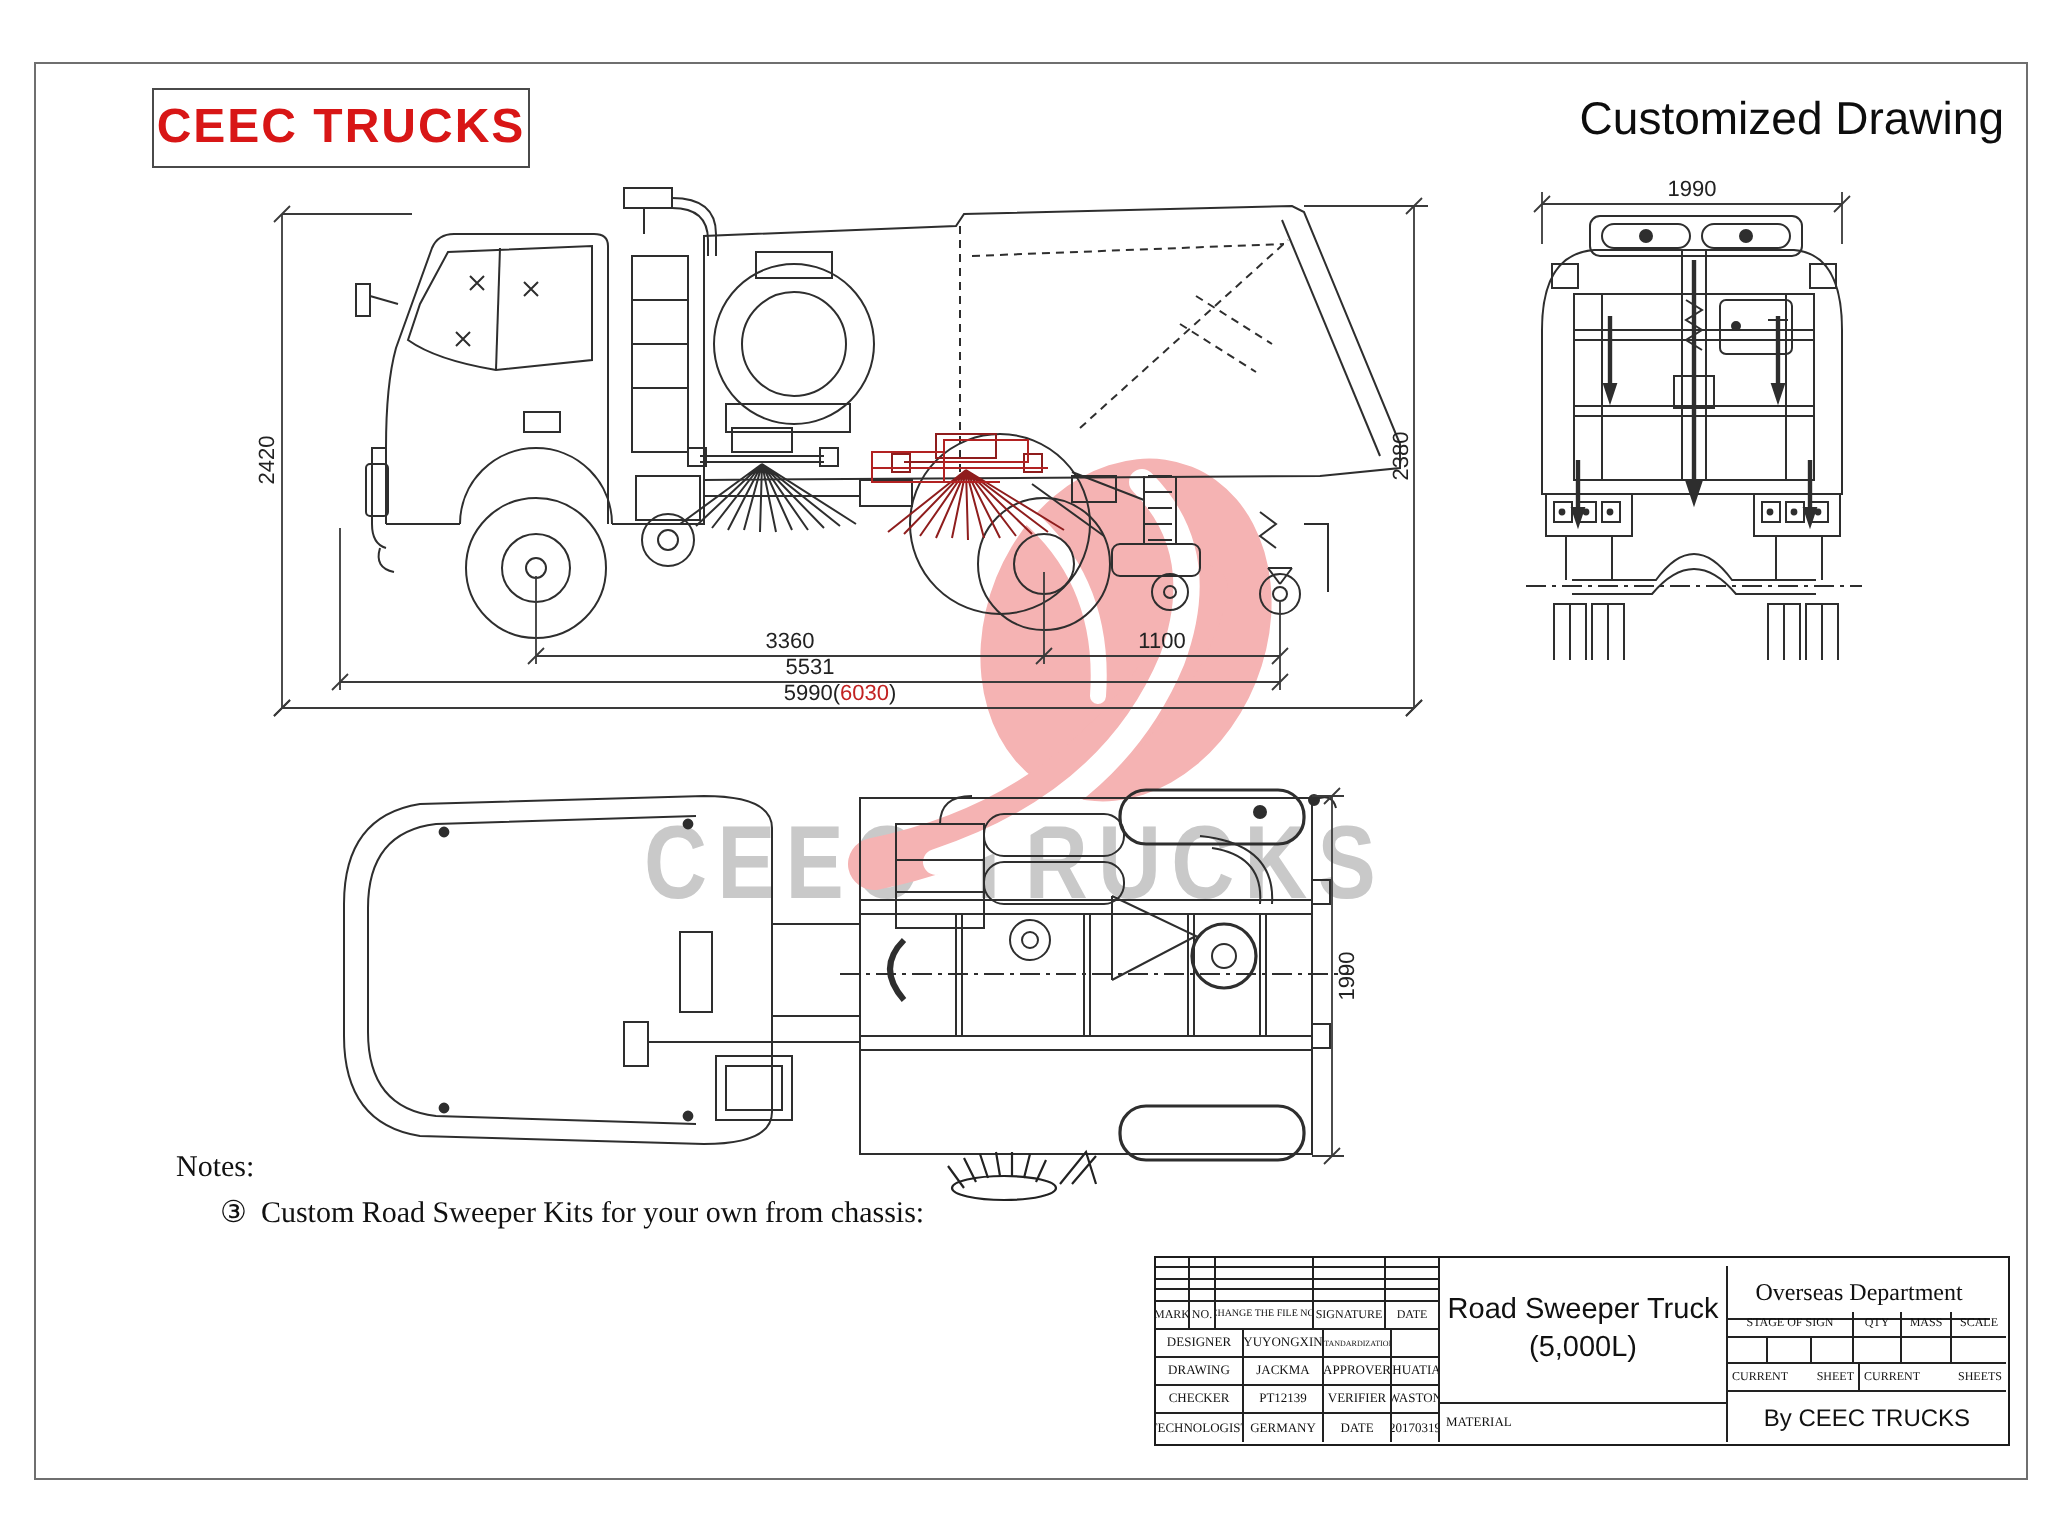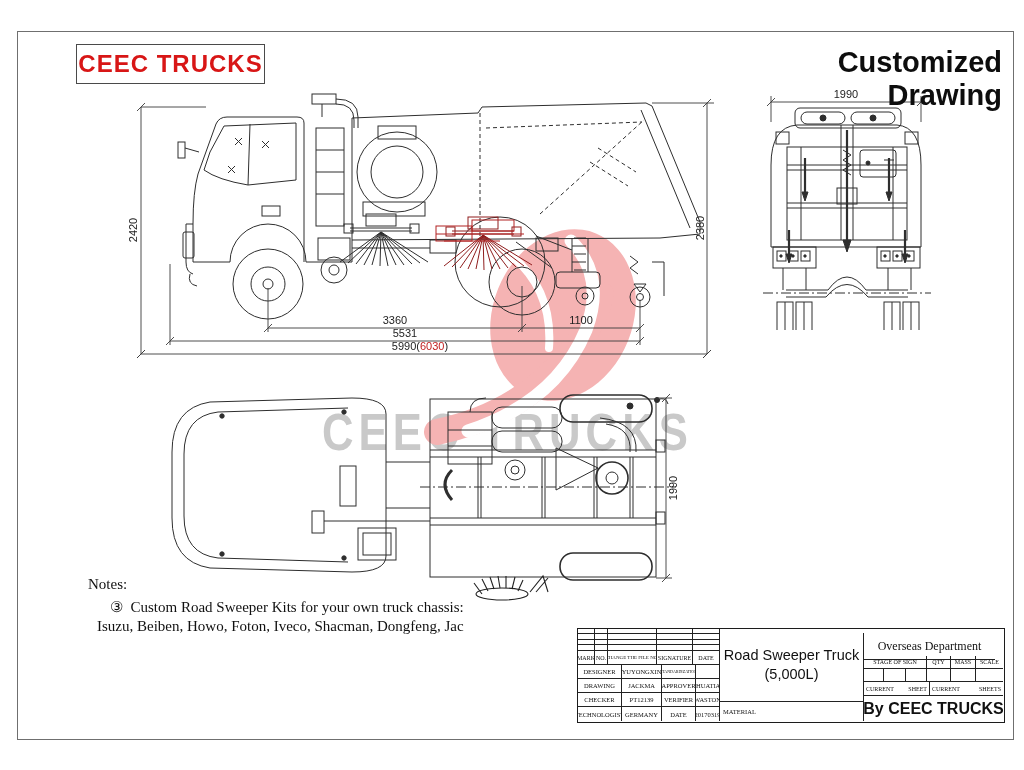--- a/index.html
+++ b/index.html
@@ -4,21 +4,21 @@
 <style>
   html,body{margin:0;padding:0;background:#fff;}
   body{width:1024px;height:770px;position:relative;overflow:hidden;
        font-family:"Liberation Sans",sans-serif;color:#111;}
   .frame{position:absolute;left:17px;top:31px;width:995px;height:707px;
          border:1px solid #6f6f6f;}
   .brand-box{position:absolute;left:76px;top:44px;width:187px;height:38px;
              border:1px solid #4a4a4a;display:flex;align-items:center;justify-content:center;
              font-weight:bold;font-size:24px;letter-spacing:1px;background:#fff;z-index:3;}
   .doc-title{position:absolute;left:780px;top:46px;width:222px;text-align:right;
-             font-weight:bold;font-size:29px;color:#0d0d0d;z-index:3;}
+             font-weight:normal;font-size:23px;color:#0d0d0d;z-index:3;}
   .wm-text{position:absolute;left:322px;top:402px;font-weight:bold;font-size:52px;
            letter-spacing:6px;color:#c9c9c9;white-space:nowrap;z-index:1;
            transform:scaleX(0.84);transform-origin:left top;}
   svg.layer{position:absolute;z-index:2;}
   svg#wm-logo{z-index:1;}
   .notes{position:absolute;left:88px;top:575px;font-size:15px;line-height:19.5px;z-index:3;font-family:Liberation Serif, serif;}
   .notes .heading{margin-bottom:3px;}
   .note-line{padding-left:22px;}
   .note-num{margin-right:7px;}
   .note-text{white-space:pre-wrap;}
@@ -35,21 +35,21 @@
            display:grid;grid-template-columns:17px 13px 49px 36px 26px;
            grid-template-rows:repeat(4,1fr);border-bottom:1px solid #222;box-sizing:border-box;}
   .tb-grid i{border-right:1px solid #222;border-bottom:1px solid #222;}
   .tb-grid i:nth-child(5n){border-right:none;}
   .tb-grid i:nth-child(n+16){border-bottom:none;}
   .t6{font-size:6px;} .t5{font-size:5px;} .t4{font-size:4px;} .t7{font-size:6.5px;}
   .left-edge{align-items:center;justify-content:flex-start;padding-left:3px;}
   .product{font-family:"Liberation Sans",sans-serif;font-size:14.5px;line-height:19px;
            text-align:center;flex-direction:column;}
   .dept{font-size:12px;}
-  .byline{font-family:"Liberation Sans",sans-serif;font-weight:bold;font-size:16px;}
+  .byline{font-family:"Liberation Sans",sans-serif;font-weight:normal;font-size:12px;}
 </style>
 </head>
 <body>
 
 <div class="frame"></div>
 
 <div class="brand-box">
   <span style="color:#d81616;">CEEC TRUCKS</span>
 </div>
 
@@ -322,23 +322,22 @@
       <path d="M666,398 L666,578 M656,398 h16 M656,578 h16"></path>
       <path d="M662,402 L670,394 M662,582 L670,574"></path>
     </g>
   </g>
   <text transform="translate(677,488) rotate(-90)" text-anchor="middle" font-family="Liberation Sans, sans-serif" font-size="11" fill="#222">1990</text>
 </svg>
 
 <div class="notes">
   <div class="heading">Notes:</div>
   <div class="note-line">
-    <span class="note-num">③</span><span class="note-text">Custom Road Sweeper Kits for your own truck chassis:</span>
+    <span class="note-num">③</span><span class="note-text">Custom Road Sweeper Kits for your own from chassis:</span>
   </div>
-  <div class="note-chassis">Isuzu, Beiben, Howo, Foton, Iveco, Shacman, Dongfeng, Jac</div>
 </div>
 
 <div class="tb">
 
   <div class="tb-grid">
     <i></i>
       <i></i>
       <i></i>
       <i></i>
       <i></i>

